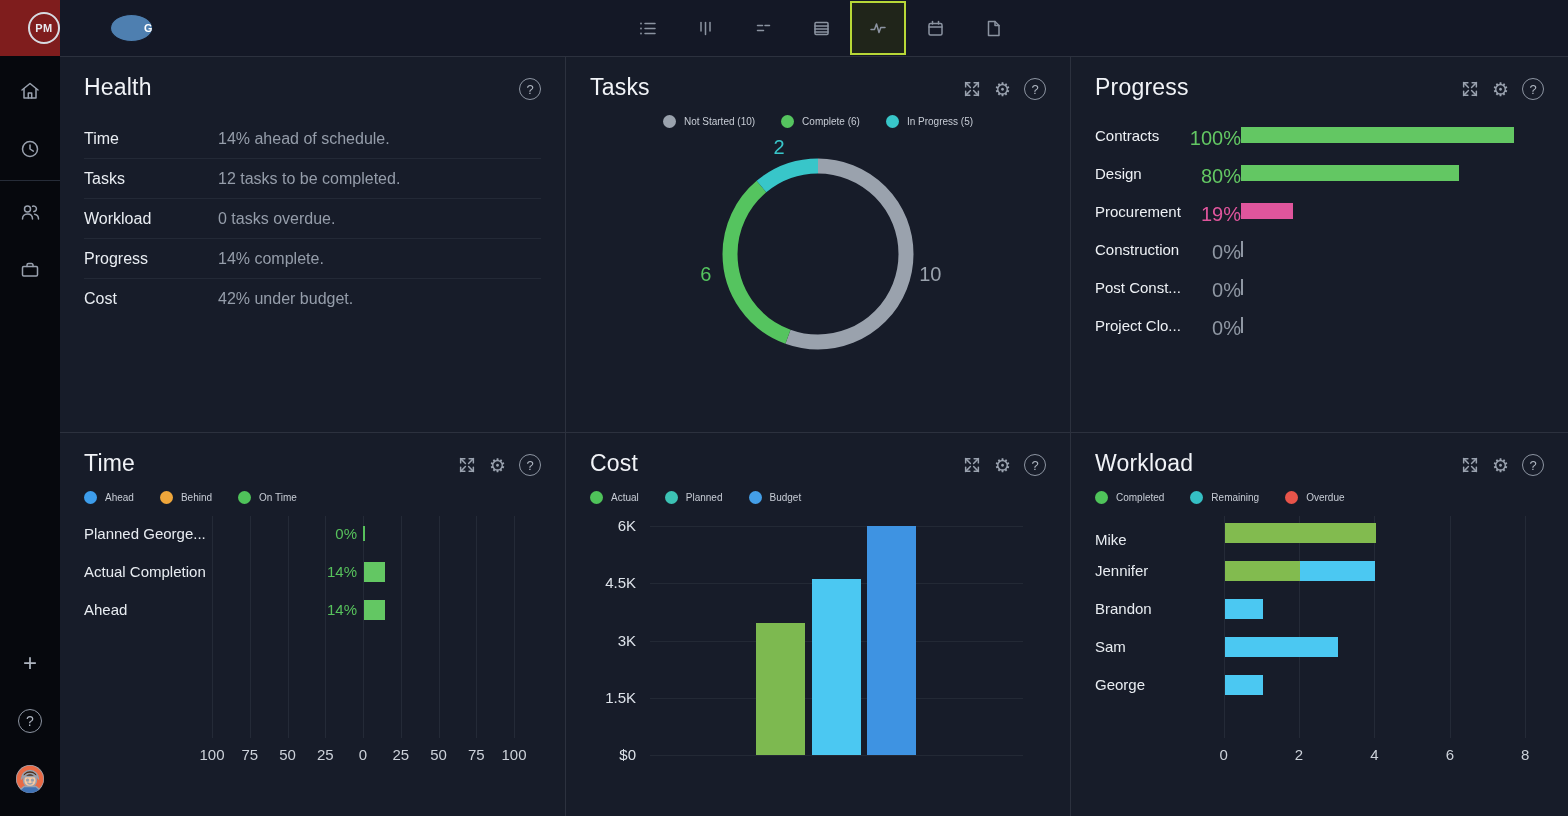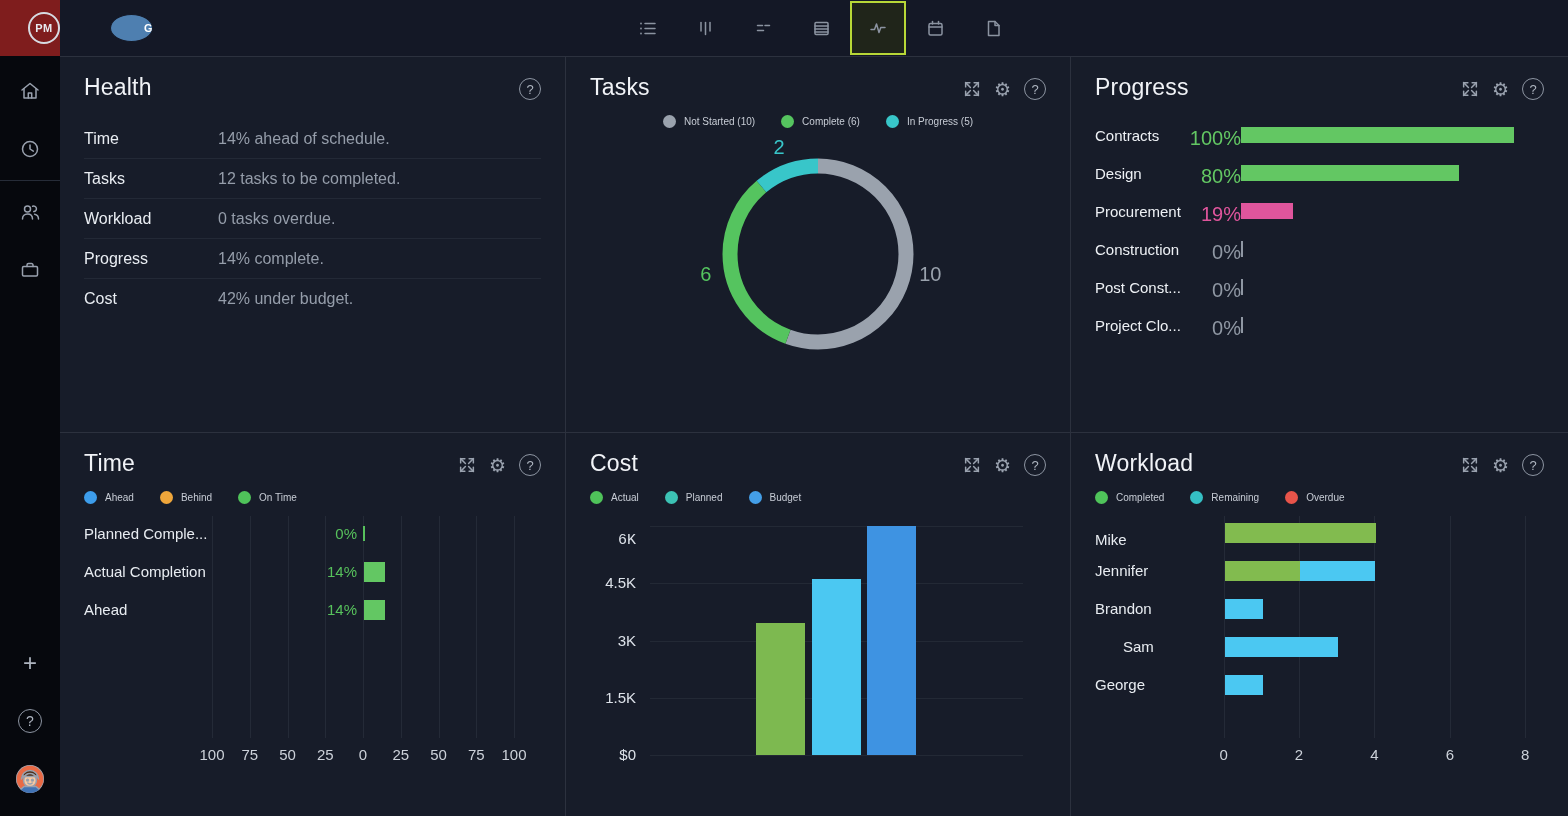--- a/index.html
+++ b/index.html
@@ -406,21 +406,21 @@
         <div class="gridline-v" style="left: 279px;"></div>
         <div class="axis-label" style="left: 257px; top: 230px; width: 44px;">0</div>
         <div class="gridline-v" style="left: 316.75px;"></div>
         <div class="axis-label" style="left: 294.75px; top: 230px; width: 44px;">25</div>
         <div class="gridline-v" style="left: 354.5px;"></div>
         <div class="axis-label" style="left: 332.5px; top: 230px; width: 44px;">50</div>
         <div class="gridline-v" style="left: 392.25px;"></div>
         <div class="axis-label" style="left: 370.25px; top: 230px; width: 44px;">75</div>
         <div class="gridline-v" style="left: 430px;"></div>
         <div class="axis-label" style="left: 408px; top: 230px; width: 44px;">100</div>
-        <div class="row-label" style="left: 0px; top: 8px; width: 160px;">Planned Comple...</div>
+        <div class="row-label" style="left: 0px; top: 8px; width: 160px;">Planned George...</div>
         <div class="pct-label" style="left: 203px; top: 8px; width: 70px; color: rgb(87, 193, 92);">0%</div>
         <div class="hbar" style="left: 279px; top: 10px; width: 2px; height: 15px; background: rgb(87, 193, 92);"></div>
         <div class="row-label" style="left: 0px; top: 46px; width: 160px;">Actual Completion</div>
         <div class="pct-label" style="left: 203px; top: 46px; width: 70px; color: rgb(87, 193, 92);">14%</div>
         <div class="hbar" style="left: 280px; top: 46px; width: 21px; background: rgb(99, 199, 99);"></div>
         <div class="row-label" style="left: 0px; top: 84px; width: 160px;">Ahead</div>
         <div class="pct-label" style="left: 203px; top: 84px; width: 70px; color: rgb(87, 193, 92);">14%</div>
         <div class="hbar" style="left: 280px; top: 84px; width: 21px; background: rgb(99, 199, 99);"></div>
       </div>
   </section>
@@ -453,21 +453,21 @@
         <span class="lg-item">
           <span class="lg-dot" style="background: rgb(60, 194, 180);"></span>
           <span class="lg-label">Planned</span>
         </span>
         <span class="lg-item">
           <span class="lg-dot" style="background: rgb(68, 159, 232);"></span>
           <span class="lg-label">Budget</span>
         </span>
       </div>
     <div class="chart" id="cost-chart">
-        <div class="ytick-label" style="left: 0px; top: 16px; font-family: Liberation Mono, monospace;">6K</div>
+        <div class="ytick-label" style="left: 0px; top: 1px;">6K</div>
         <div class="gridline-h" style="left: 60px; width: 373px; top: 10px;"></div>
         <div class="ytick-label" style="left: 0px; top: 58.25px;">4.5K</div>
         <div class="gridline-h" style="left: 60px; width: 373px; top: 67.25px;"></div>
         <div class="ytick-label" style="left: 0px; top: 115.5px;">3K</div>
         <div class="gridline-h" style="left: 60px; width: 373px; top: 124.5px;"></div>
         <div class="ytick-label" style="left: 0px; top: 172.75px;">1.5K</div>
         <div class="gridline-h" style="left: 60px; width: 373px; top: 181.75px;"></div>
         <div class="ytick-label" style="left: 0px; top: 230px;">$0</div>
         <div class="gridline-h" style="left: 60px; width: 373px; top: 239px;"></div>
         <div class="vbar" title="Actual" style="left: 166px; width: 49px; top: 107px; height: 132px; background: rgb(125, 185, 80);"></div>
@@ -521,19 +521,19 @@
         <div class="axis-label" style="left: 332.8px; top: 230px; width: 44px;">6</div>
         <div class="gridline-v" style="left: 430.2px;"></div>
         <div class="axis-label" style="left: 408.2px; top: 230px; width: 44px;">8</div>
         <div class="row-label" style="left: 0px; top: 14px; width: 120px;">Mike</div>
         <div class="hbar" style="left: 129.6px; top: 7px; width: 151px; background: rgb(130, 187, 79);"></div>
         <div class="row-label" style="left: 0px; top: 45px; width: 120px;">Jennifer</div>
         <div class="hbar" style="left: 129.6px; top: 45px; width: 75px; background: rgb(130, 187, 79);"></div>
         <div class="hbar" style="left: 205px; top: 45px; width: 75px; background: rgb(75, 200, 242);"></div>
         <div class="row-label" style="left: 0px; top: 83px; width: 120px;">Brandon</div>
         <div class="hbar" style="left: 129.6px; top: 83px; width: 38px; background: rgb(75, 200, 242);"></div>
-        <div class="row-label" style="left: 0px; top: 121px; width: 120px; margin-left: 28px;">Sam</div>
+        <div class="row-label" style="left: 0px; top: 121px; width: 120px;">Sam</div>
         <div class="hbar" style="left: 129.6px; top: 121px; width: 113px; background: rgb(75, 200, 242);"></div>
         <div class="row-label" style="left: 0px; top: 159px; width: 120px;">George</div>
         <div class="hbar" style="left: 129.6px; top: 159px; width: 38px; background: rgb(75, 200, 242);"></div>
       </div>
   </section>
 </div>
 
 </body></html>

